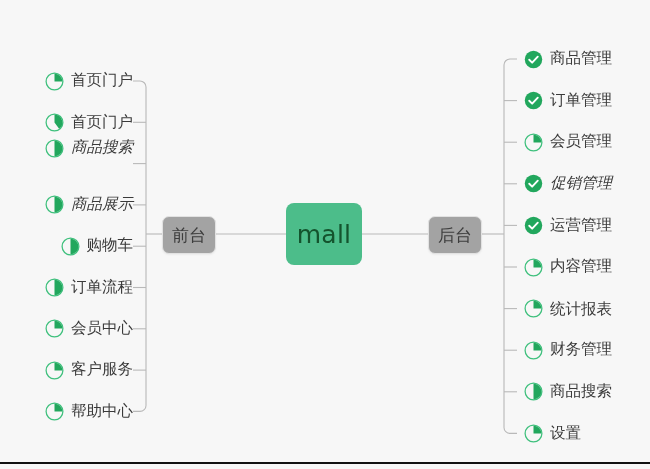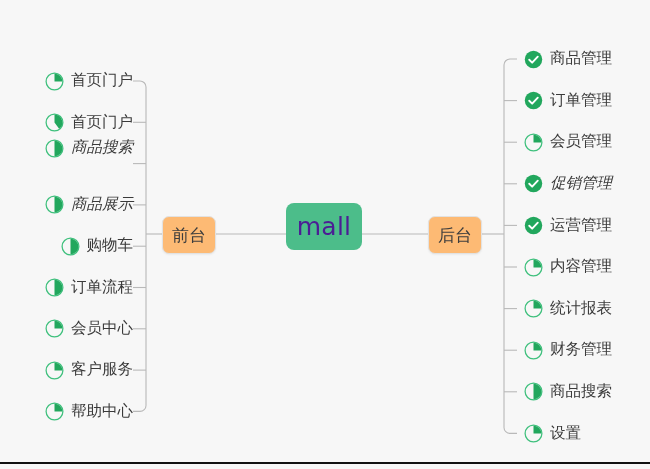--- a/index.html
+++ b/index.html
@@ -39,39 +39,39 @@
     stroke: #b9b9b9;
     stroke-width: 1.1;
   }
 
   
   .center-node {
     position: absolute;
     left: 286px;
     top: 203px;
     width: 76px;
-    height: 47px;
+    height: 62px;
     border-radius: 8px;
     display: flex;
     align-items: center;
     justify-content: center;
-    color: #4c1d95;
+    color: #14532d;
     font-size: 25px;
     letter-spacing: .2px;
     background: #4cbd8a;
   }
 
   
   .branch-box {
     position: absolute;
     top: 216px;
     width: 54px;
     height: 38px;
     border-radius: 7px;
-    background: #fdba74;
+    background: #a3a3a3;
     border: 1px solid #e2e2e2;
     box-shadow: 0 1px 2px rgba(0,0,0,.05);
     display: flex;
     align-items: center;
     justify-content: center;
     font-size: 17px;
     color: #3d3d3d;
     box-sizing: border-box;
   }
   .branch-box.left  { left: 162px; }
@@ -234,21 +234,21 @@
         </svg>
         <span class="leaf-label">运营管理</span>
       </div>
       <div class="leaf right" style="top: 254px;">
         <svg class="ico" viewBox="0 0 24 24">
           <circle cx="12" cy="12" r="10.6" fill="none" stroke="#3fc07d" stroke-width="1.6"></circle>
           <path d="M 12 12 L 12 2.0999999999999996 A 9.9 9.9 0 0 1 21.9 12 Z" fill="#22a75d"></path>
         </svg>
         <span class="leaf-label">内容管理</span>
       </div>
-      <div class="leaf right" style="top: 295.6px;">
+      <div class="leaf right" style="top: 295.6px; font-family: Liberation Serif, serif;">
         <svg class="ico" viewBox="0 0 24 24">
           <circle cx="12" cy="12" r="10.6" fill="none" stroke="#3fc07d" stroke-width="1.6"></circle>
           <path d="M 12 12 L 12 2.0999999999999996 A 9.9 9.9 0 0 1 21.9 12 Z" fill="#22a75d"></path>
         </svg>
         <span class="leaf-label">统计报表</span>
       </div>
       <div class="leaf right" style="top: 337.2px;">
         <svg class="ico" viewBox="0 0 24 24">
           <circle cx="12" cy="12" r="10.6" fill="none" stroke="#3fc07d" stroke-width="1.6"></circle>
           <path d="M 12 12 L 12 2.0999999999999996 A 9.9 9.9 0 0 1 21.9 12 Z" fill="#22a75d"></path>

